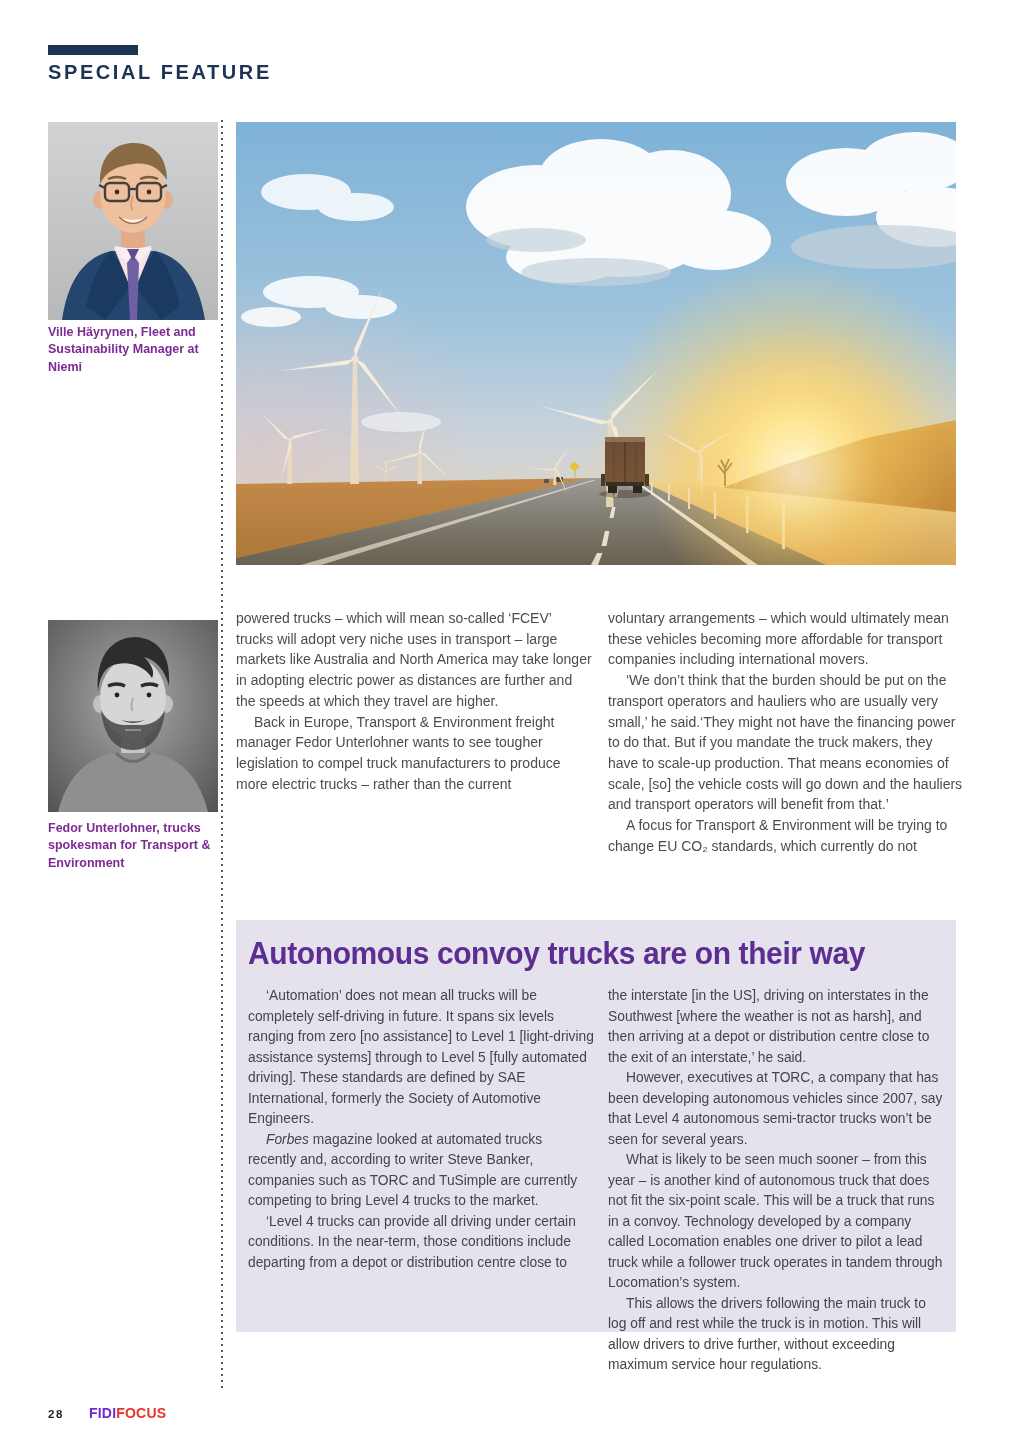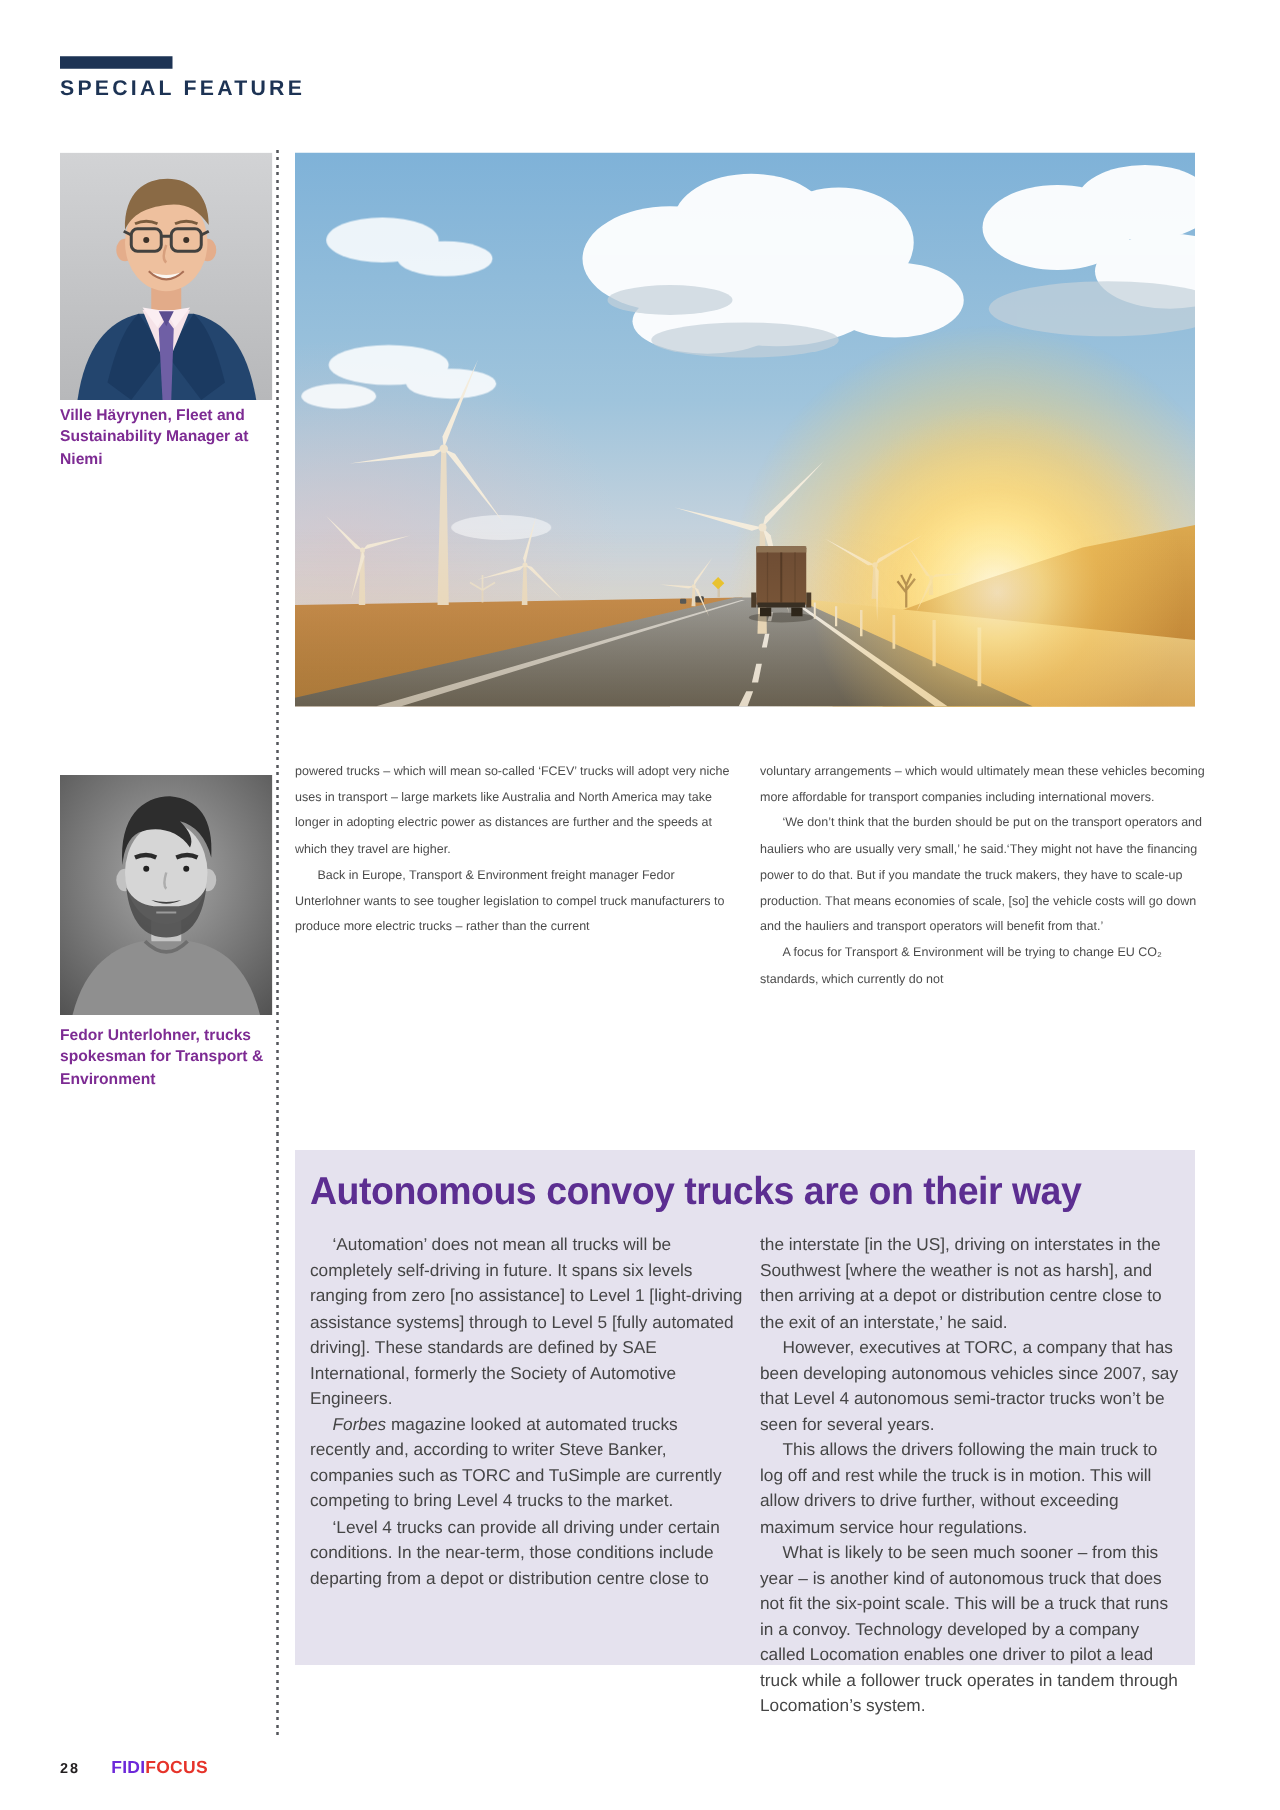--- a/index.html
+++ b/index.html
@@ -6,35 +6,35 @@
     --navy:#1d3354; --purple-caption:#7d2b93; --purple-title:#5c2e91;
     --box-bg:#e5e2ee; --brand-red:#e6332a; --body-text:#4c4c4c;
   }
   *{margin:0;padding:0;box-sizing:border-box;}
   html,body{background:#ffffff;}
   .page{
     position:relative;width:1024px;height:1448px;background:#fff;
     font-family:"Liberation Sans",sans-serif;overflow:hidden;
   }
   .kicker-bar{position:absolute;left:48px;top:45px;width:90px;height:10px;background:var(--navy);}
-  .kicker{position:absolute;left:48px;top:61px;font-size:17px;font-weight:bold;
+  .kicker{position:absolute;left:48px;top:61px;font-size:20px;font-weight:bold;
     letter-spacing:2.6px;color:var(--navy);}
   .portrait{position:absolute;left:48px;width:170px;overflow:hidden;}
   .portrait svg{display:block;width:100%;height:100%;}
   #portrait1{top:122px;height:198px;}
   #portrait2{top:620px;height:192px;}
   .caption{position:absolute;left:48px;width:178px;color:var(--purple-caption);
     font-weight:bold;font-size:12.5px;line-height:1.38;}
   #caption1{top:324px;}
   #caption2{top:820px;}
   .divider{position:absolute;left:221px;top:120px;width:2px;height:1272px;
     background-image:repeating-linear-gradient(to bottom,#53555a 0 2.4px,transparent 2.4px 6px);}
   .hero{position:absolute;left:236px;top:122px;width:720px;height:443px;}
   .hero svg{display:block;width:100%;height:100%;}
-  .article-col{position:absolute;top:608px;font-size:10px;line-height:20.7px;color:var(--body-text);}
+  .article-col{position:absolute;top:608px;font-size:14px;line-height:20.7px;color:var(--body-text);}
   #acol1{left:236px;width:356px;}
   #acol2{left:608px;width:356px;}
   .article-col p{margin:0;}
   .ind{text-indent:18px;}
   .feature-box{position:absolute;left:236px;top:920px;width:720px;height:412px;background:var(--box-bg);}
   .fb-title{position:absolute;left:12px;top:16px;font-size:30px;font-weight:bold;
     color:var(--purple-title);letter-spacing:-0.4px;transform:scaleY(1.04);transform-origin:left top;}
   .fb-col{position:absolute;top:66px;font-size:13.8px;line-height:20.5px;color:#454545;}
   #fbcol1{left:12px;width:346px;}
   #fbcol2{left:372px;width:340px;}
@@ -331,22 +331,22 @@
   <div class="feature-box">
     <h2 class="fb-title">Autonomous convoy trucks are on their way</h2>
     <div class="fb-col" id="fbcol1">
       <p class="ind">‘Automation’ does not mean all trucks will be completely self-driving in future. It spans six levels ranging from zero [no assistance] to Level 1 [light-driving assistance systems] through to Level 5 [fully automated driving]. These standards are defined by SAE International, formerly the Society of Automotive Engineers.</p>
       <p class="ind"><em>Forbes</em><span> magazine looked at automated trucks recently and, according to writer Steve Banker, companies such as TORC and TuSimple are currently competing to bring Level 4 trucks to the market.</span></p>
       <p class="ind">‘Level 4 trucks can provide all driving under certain conditions. In the near-term, those conditions include departing from a depot or distribution centre close to</p>
     </div>
     <div class="fb-col" id="fbcol2">
       <p>the interstate [in the US], driving on interstates in the Southwest [where the weather is not as harsh], and then arriving at a depot or distribution centre close to the exit of an interstate,’ he said.</p>
       <p class="ind">However, executives at TORC, a company that has been developing autonomous vehicles since 2007, say that Level 4 autonomous semi-tractor trucks won’t be seen for several years.</p>
+      <p class="ind">What is likely to be seen much sooner – from this year – is another kind of autonomous truck that does not fit the six-point scale. This will be a truck that runs in a convoy. Technology developed by a company called Locomation enables one driver to pilot a lead truck while a follower truck operates in tandem through Locomation’s system.</p>
       <p class="ind">This allows the drivers following the main truck to log off and rest while the truck is in motion. This will allow drivers to drive further, without exceeding maximum service hour regulations.</p>
-      <p class="ind">What is likely to be seen much sooner – from this year – is another kind of autonomous truck that does not fit the six-point scale. This will be a truck that runs in a convoy. Technology developed by a company called Locomation enables one driver to pilot a lead truck while a follower truck operates in tandem through Locomation’s system.</p>
     </div>
   </div>
 
   <div class="footer">
     <span class="footer-num">28</span>
     <span class="brand"><span class="brand-black">FIDI</span><span class="brand-red">FOCUS</span></span>
   </div>
 
 </div>
 

